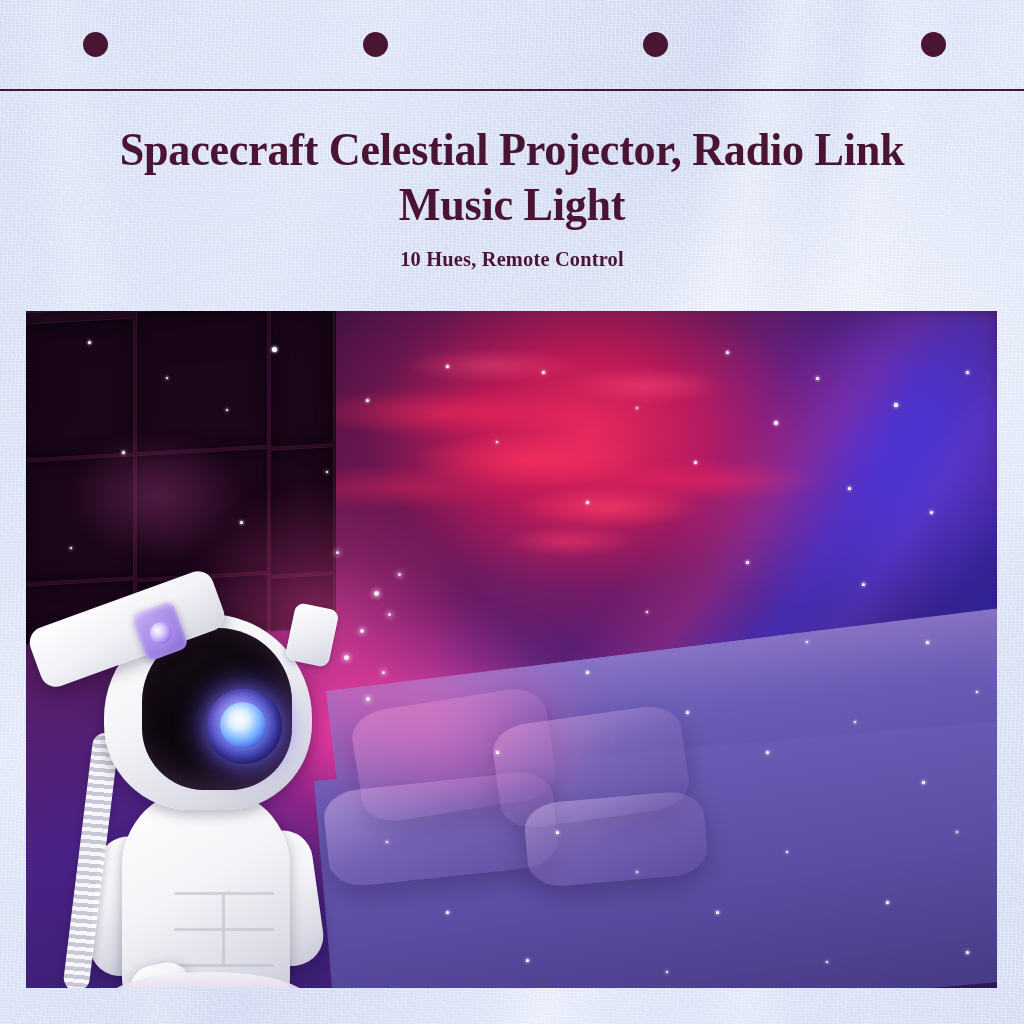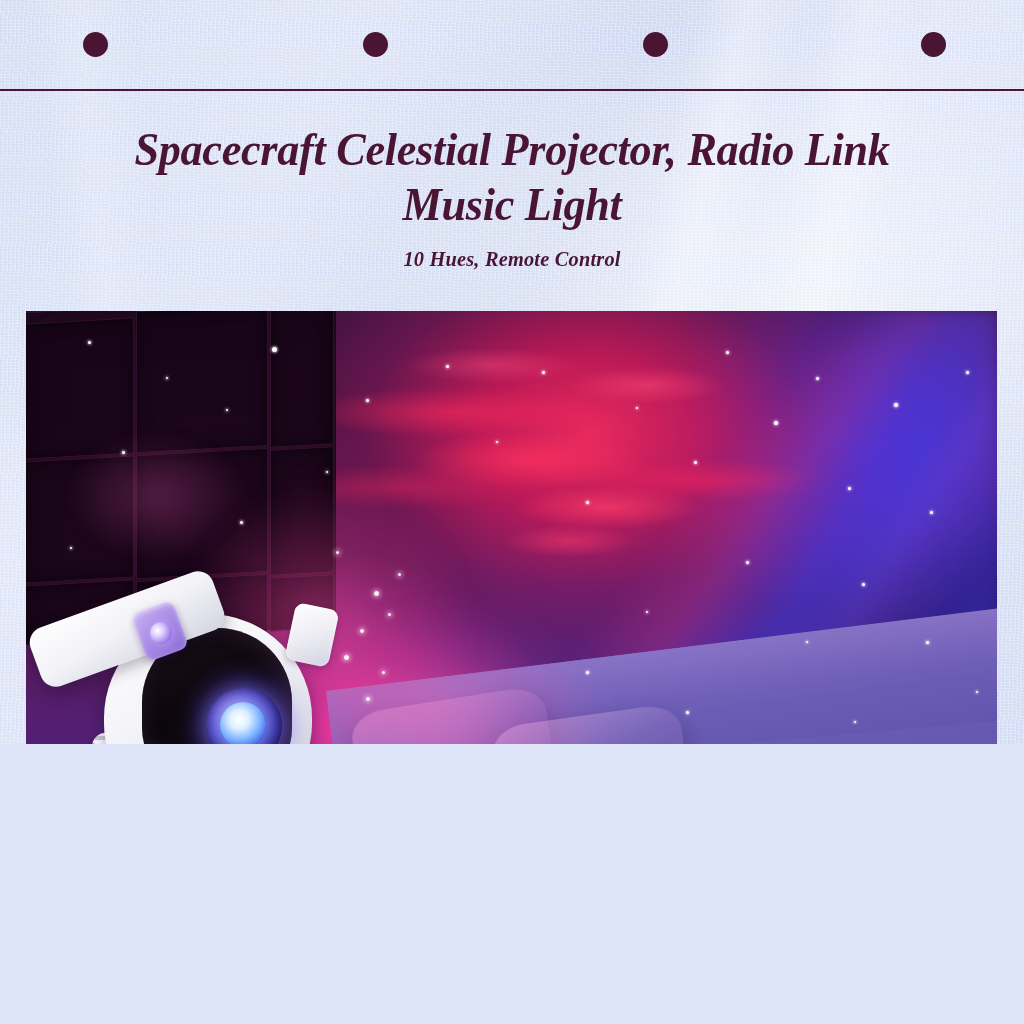--- a/index.html
+++ b/index.html
@@ -12,27 +12,26 @@
   }
   body {
     font-family: "Liberation Serif", "DejaVu Serif", serif;
     background: #dde4f7;
   }
 
   
   #page {
     position: relative;
     width: 1024px;
-    height: 744px;
+    height: 1024px;
     overflow: hidden;
     background:
       radial-gradient(ellipse 700px 420px at 78% 38%, rgba(255,255,255,0.55) 0%, rgba(255,255,255,0) 62%),
       radial-gradient(ellipse 520px 300px at 14% 72%, rgba(255,255,255,0.35) 0%, rgba(255,255,255,0) 60%),
       linear-gradient(116deg, #d9e1f6 0%, #e2e8fa 26%, #d5ddf4 48%, #e4eafb 68%, #d8e0f6 100%);
-    font-style: italic;
   }
 
   
   #paper-texture {
     position: absolute;
     inset: 0;
     pointer-events: none;
     opacity: 0.5;
     background-image:
       repeating-linear-gradient(92deg, rgba(255,255,255,0.50) 0px, rgba(255,255,255,0.50) 1px, rgba(162,178,219,0.13) 1px, rgba(162,178,219,0.13) 2px, rgba(255,255,255,0.0) 2px, rgba(255,255,255,0.0) 4px),

